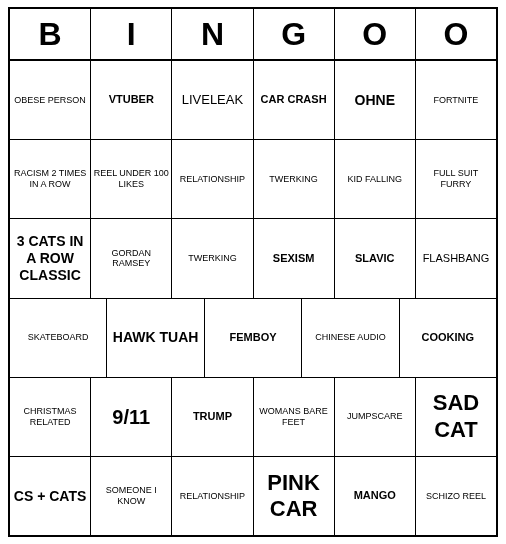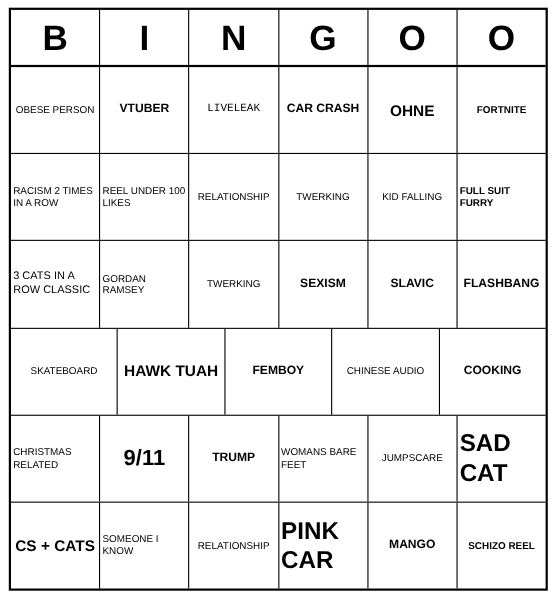--- a/index.html
+++ b/index.html
@@ -47,62 +47,62 @@
       border-bottom: 1px solid #000;
     }
     .bingo-row:last-child {
       border-bottom: none;
     }
     .bingo-cell {
       flex: 1;
       display: flex;
       align-items: center;
       justify-content: center;
+      text-align: center;
       border-right: 1px solid #000;
       padding: 2px;
       font-size: 10px;
       line-height: 1.2;
       font-family: Arial, sans-serif;
     }
     .bingo-cell:last-child {
       border-right: none;
-      font-weight: bold;
     }
   </style>
 </head>
 <body>
 
 <div class="bingo-card">
   <div class="bingo-header">
   <div class="bingo-header-cell">B</div>
       <div class="bingo-header-cell">I</div>
       <div class="bingo-header-cell">N</div>
       <div class="bingo-header-cell">G</div>
       <div class="bingo-header-cell">O</div>
       <div class="bingo-header-cell">O</div>
     </div>
   <div class="bingo-grid">
   <div class="bingo-row">
         <div class="bingo-cell" style="font-size: 9px;">OBESE PERSON</div>
         <div class="bingo-cell" style="font-size: 11px; font-weight: bold;">VTUBER</div>
-        <div class="bingo-cell" style="font-size: 10px; font-family: Liberation Mono, monospace;">LIVELEAK</div>
+        <div class="bingo-cell" style="font-size: 13px;">LIVELEAK</div>
         <div class="bingo-cell" style="font-size: 11px; font-weight: bold;">CAR CRASH</div>
         <div class="bingo-cell" style="font-size: 14px; font-weight: bold;">OHNE</div>
         <div class="bingo-cell" style="font-size: 9px;">FORTNITE</div>
       </div>
       <div class="bingo-row">
         <div class="bingo-cell" style="font-size: 9px;">RACISM 2 TIMES IN A ROW</div>
         <div class="bingo-cell" style="font-size: 9px;">REEL UNDER 100 LIKES</div>
         <div class="bingo-cell" style="font-size: 9px;">RELATIONSHIP</div>
         <div class="bingo-cell" style="font-size: 9px;">TWERKING</div>
         <div class="bingo-cell" style="font-size: 9px;">KID FALLING</div>
         <div class="bingo-cell" style="font-size: 9px;">FULL SUIT FURRY</div>
       </div>
       <div class="bingo-row">
-        <div class="bingo-cell" style="font-size: 10px;">3 CATS IN A ROW CLASSIC</div>
+        <div class="bingo-cell" style="font-size: 14px; font-weight: bold;">3 CATS IN A ROW CLASSIC</div>
         <div class="bingo-cell" style="font-size: 9px;">GORDAN RAMSEY</div>
         <div class="bingo-cell" style="font-size: 9px;">TWERKING</div>
         <div class="bingo-cell" style="font-size: 11px; font-weight: bold;">SEXISM</div>
         <div class="bingo-cell" style="font-size: 11px; font-weight: bold;">SLAVIC</div>
         <div class="bingo-cell" style="font-size: 11px;">FLASHBANG</div>
       </div>
       <div class="bingo-row">
         <div class="bingo-cell" style="font-size: 9px;">SKATEBOARD</div>
         <div class="bingo-cell" style="font-size: 14px; font-weight: bold;">HAWK TUAH</div>
         <div class="bingo-cell" style="font-size: 11px; font-weight: bold;">FEMBOY</div>

